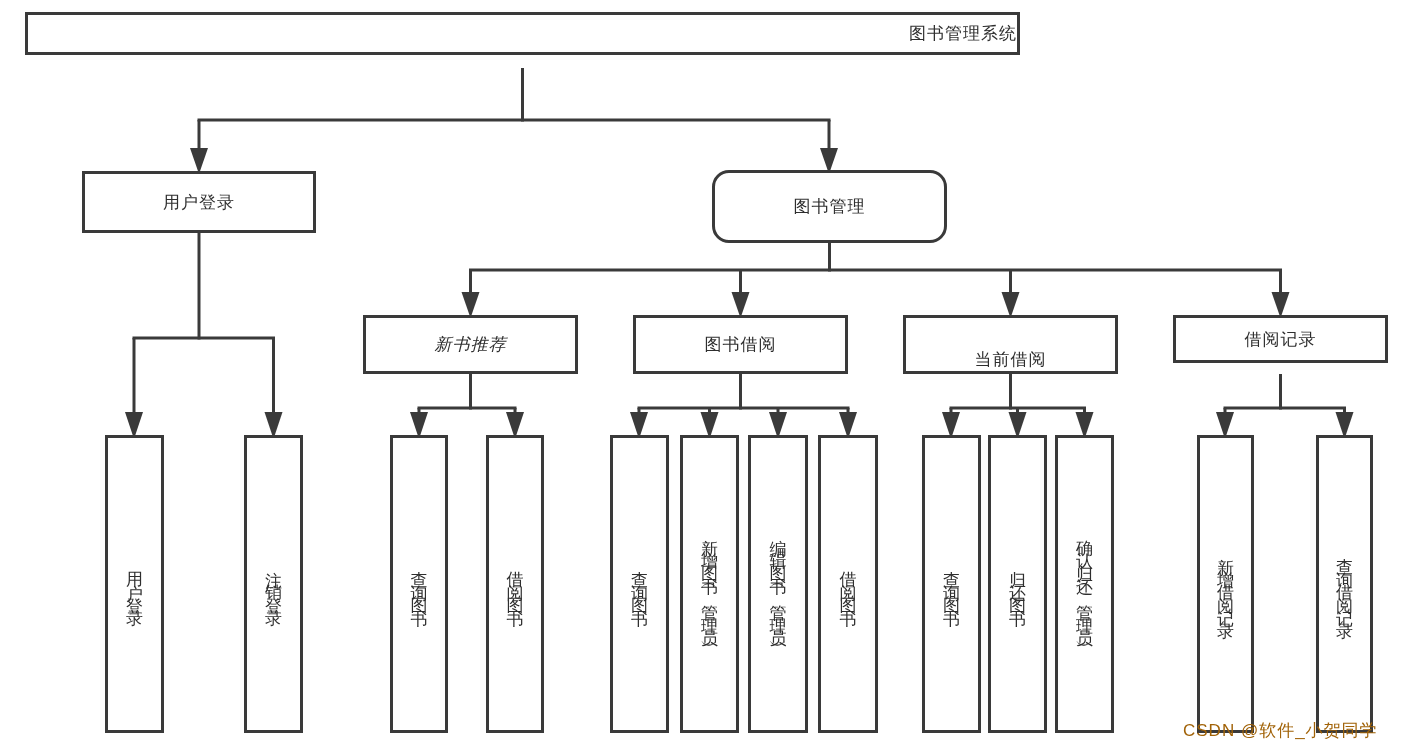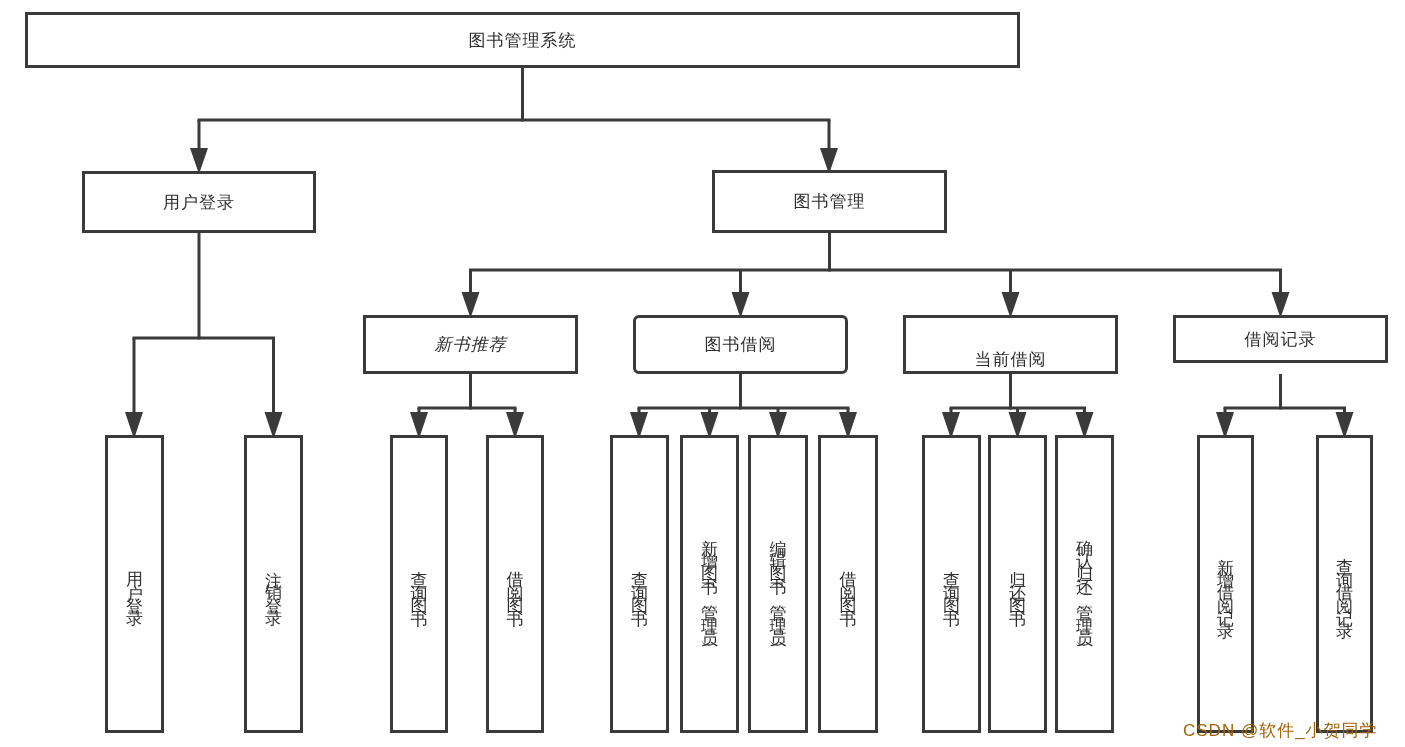--- a/index.html
+++ b/index.html
@@ -127,35 +127,35 @@
 
       <polygon points="942,412 960,412 951,439"></polygon>
       <polygon points="1008.5,412 1026.5,412 1017.5,439"></polygon>
       <polygon points="1075.5,412 1093.5,412 1084.5,439"></polygon>
 
       <polygon points="1216,412 1234,412 1225,439"></polygon>
       <polygon points="1335.5,412 1353.5,412 1344.5,439"></polygon>
     </g>
   </svg>
 
-  <div class="node h" style="left:25px; top:12px; width:995px; height:56px;">
+  <div class="node h" style="left:25px; top:12px; width:995px; height:43px;justify-content:flex-end;">
     <span class="lbl">图书管理系统</span>
   </div>
 
   <div class="node h" style="left:82px; top:171px; width:234px; height:62px;">
     <span class="lbl">用户登录</span>
   </div>
-  <div class="node h" style="left:712px; top:170px; width:235px; height:63px;">
+  <div class="node h" style="left:712px; top:170px; width:235px; height:73px;border-radius:17px;">
     <span class="lbl">图书管理</span>
   </div>
 
   <div class="node h" style="left:363px; top:315px; width:215px; height:59px;font-style:italic;">
     <span class="lbl">新书推荐</span>
   </div>
-  <div class="node h" style="left:633px; top:315px; width:215px; height:59px;border-radius:6px;">
+  <div class="node h" style="left:633px; top:315px; width:215px; height:59px;">
     <span class="lbl">图书借阅</span>
   </div>
   <div class="node h" style="left:903px; top:315px; width:215px; height:59px;align-items:flex-end;">
     <span class="lbl">当前借阅</span>
   </div>
   <div class="node h" style="left:1173px; top:315px; width:215px; height:48px;">
     <span class="lbl">借阅记录</span>
   </div>
 
   <div class="node v" style="left:105px; top:435px; width:59px; height:298px;">

